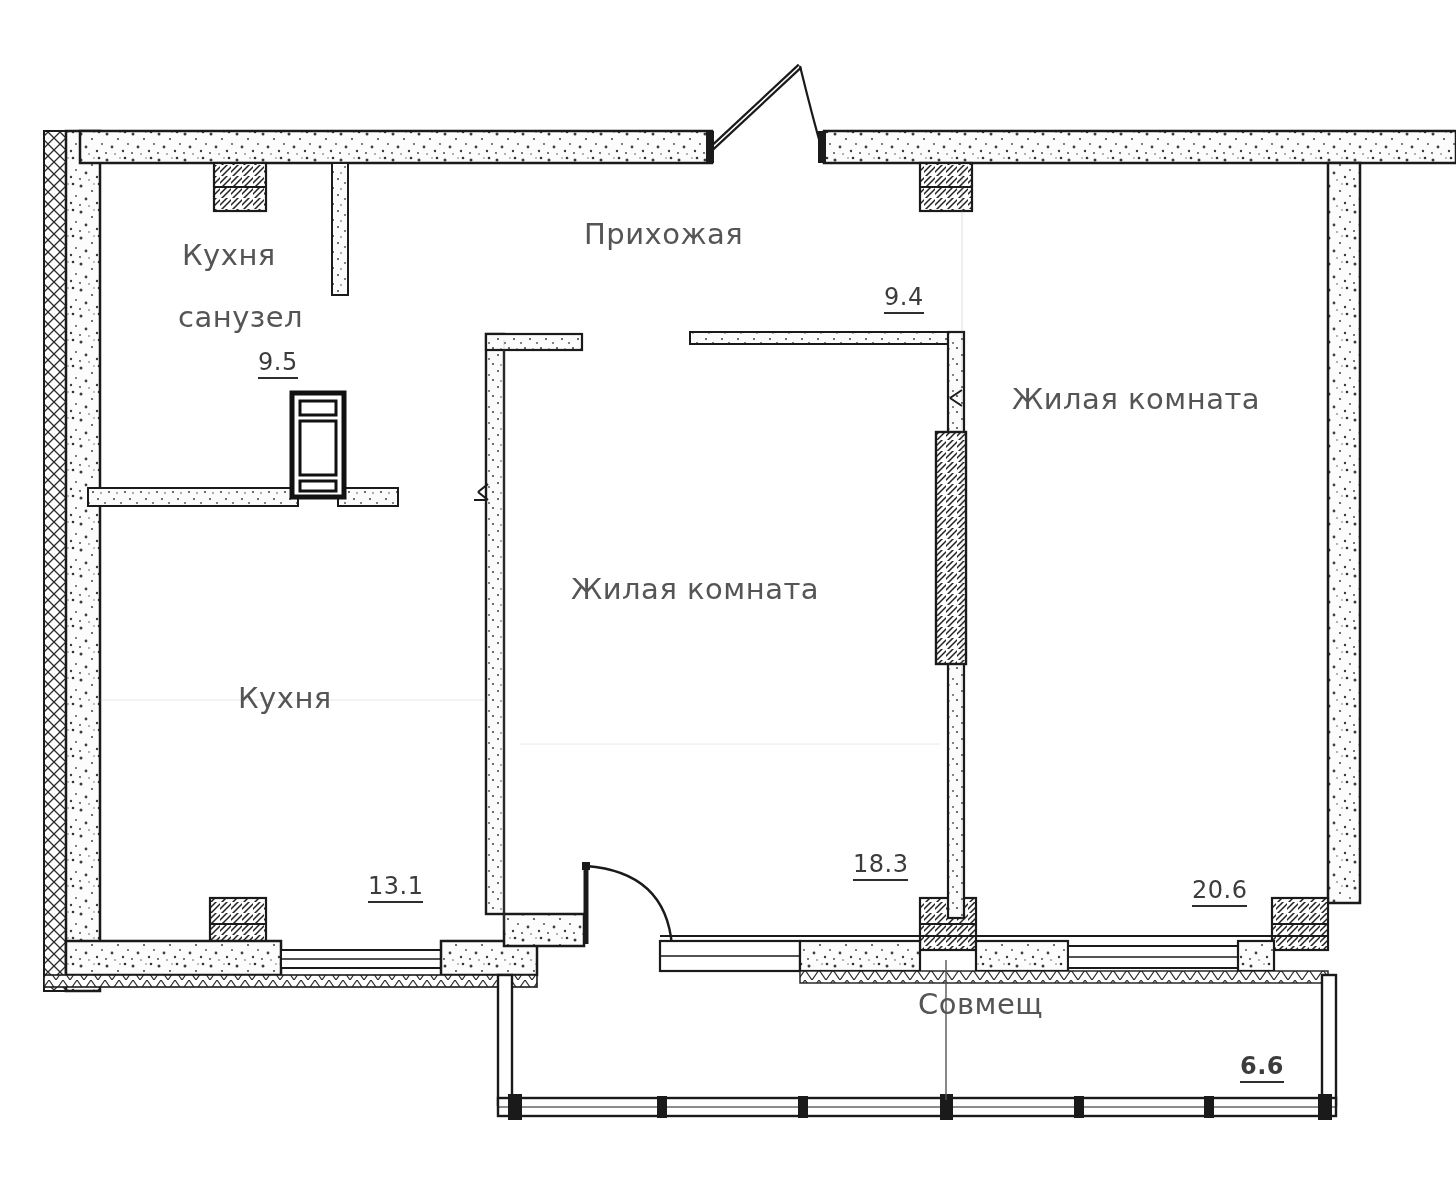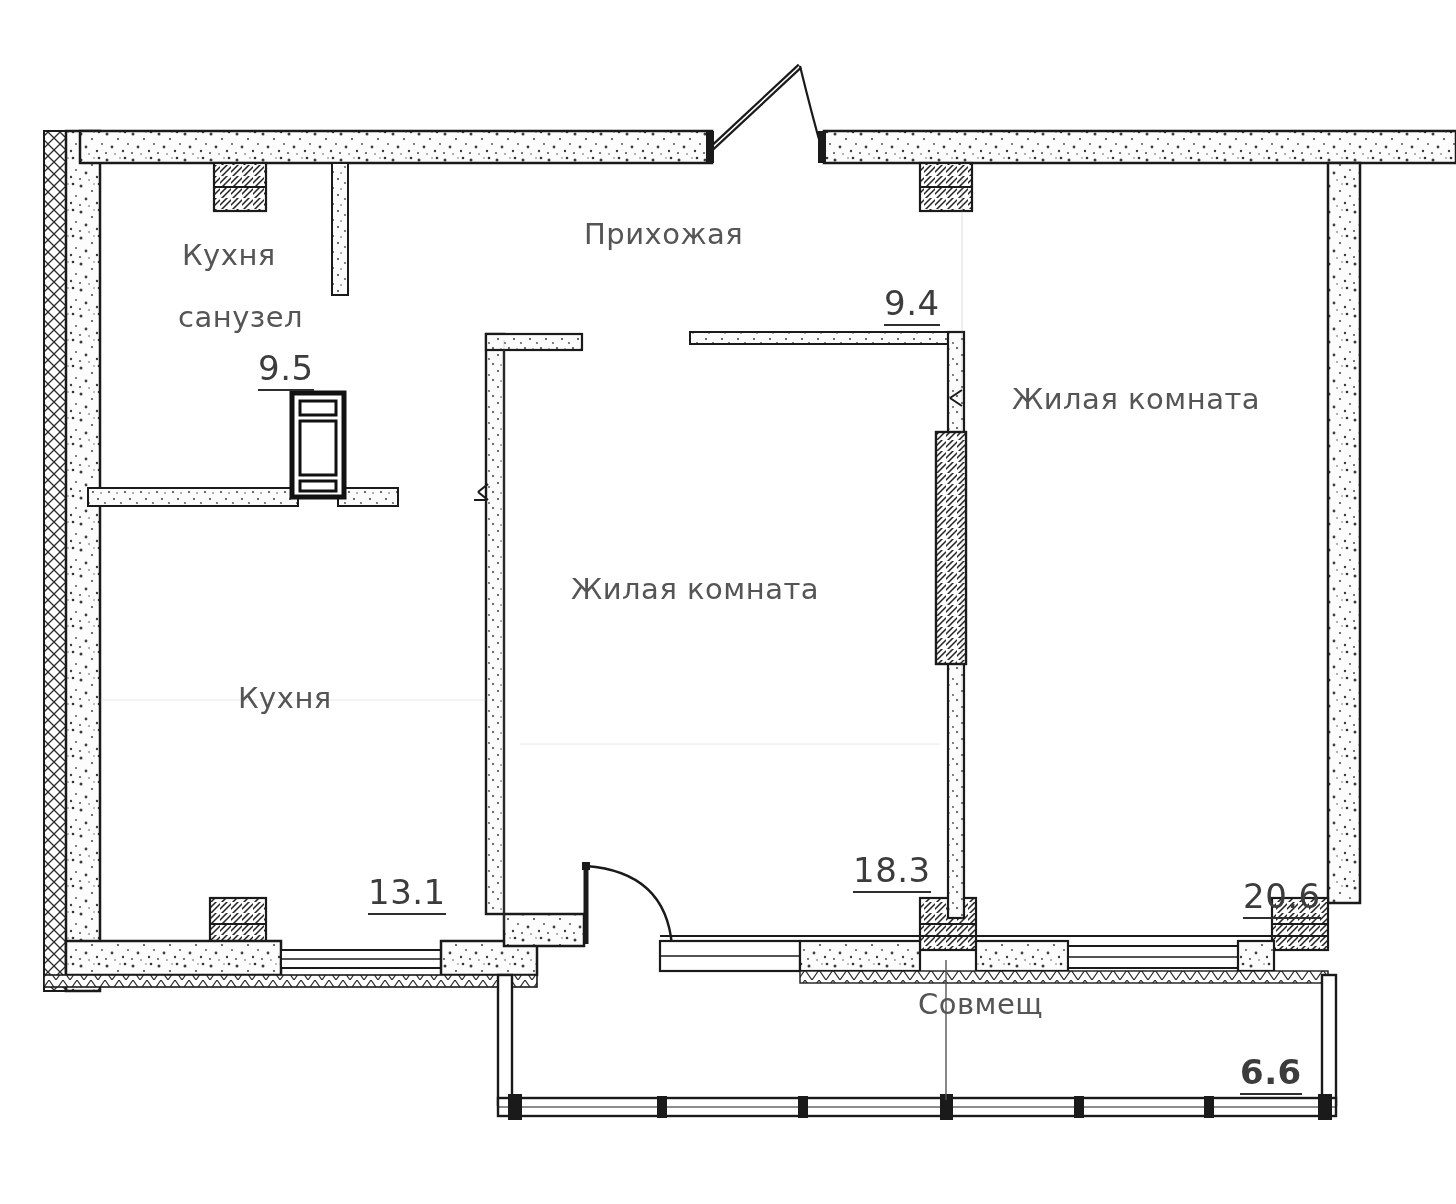--- a/index.html
+++ b/index.html
@@ -32,21 +32,21 @@
     white-space: nowrap;
     letter-spacing: 0.5px;
     -webkit-font-smoothing: antialiased;
   }
   .room-label {
     font-size: 29px;
     font-weight: 400;
     color: #555555;
   }
   .area-label {
-    font-size: 34px;
+    font-size: 24px;
     font-weight: 400;
     color: #3c3c3c;
     border-bottom: 2.5px solid #2e2e2e;
     padding-bottom: 1px;
   }
 </style>
 </head>
 <body>
 
 <div id="plan-root">
@@ -250,18 +250,18 @@
   <div class="room-label" style="left:584px; top:217px;">Прихожая</div>
   <div class="area-label" style="left:884px; top:283px;">9.4</div>
 
   <div class="room-label" style="left:238px; top:681px;">Кухня</div>
   <div class="area-label" style="left:368px; top:872px;">13.1</div>
 
   <div class="room-label" style="left:571px; top:572px;">Жилая комната</div>
   <div class="area-label" style="left:853px; top:814px;margin-top:36px;">18.3</div>
 
   <div class="room-label" style="left:1012px; top:382px;">Жилая комната</div>
-  <div class="area-label" style="left:1243px; top:876px;">20.6</div>
+  <div class="area-label" style="left:1192px; top:876px;">20.6</div>
 
   <div class="room-label" style="left:918px; top:987px;">Совмещ</div>
   <div class="area-label" style="left:1240px; top:1052px;font-weight:bold;">6.6</div>
 
 </div>
 
 </body></html>

